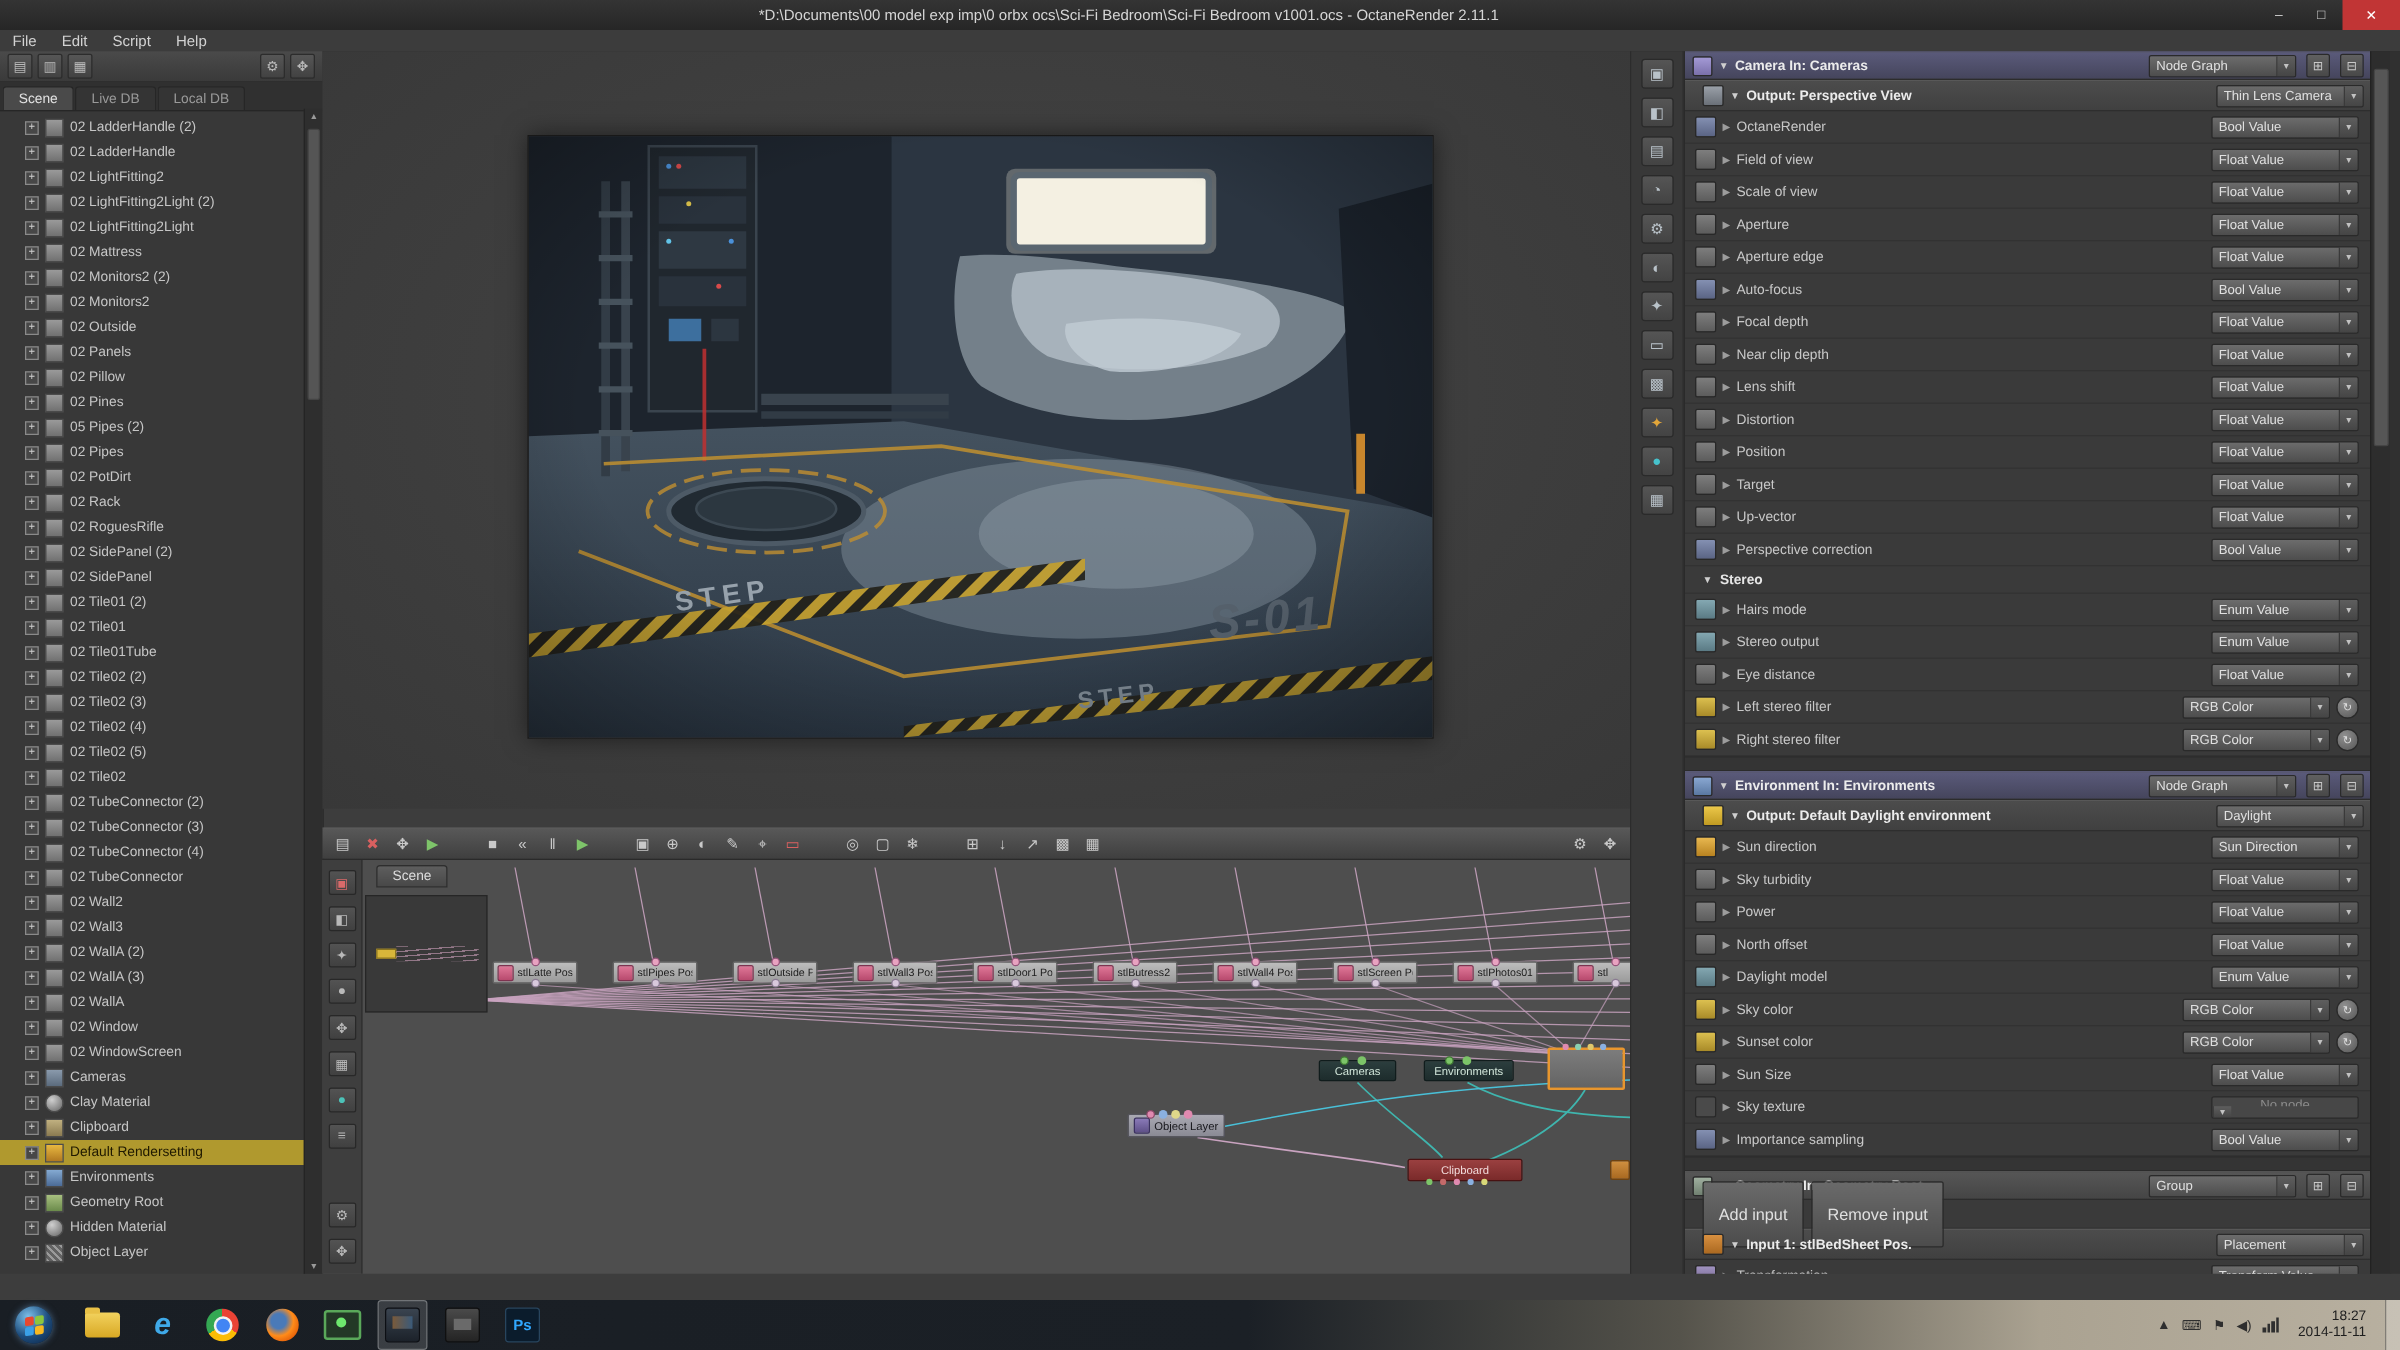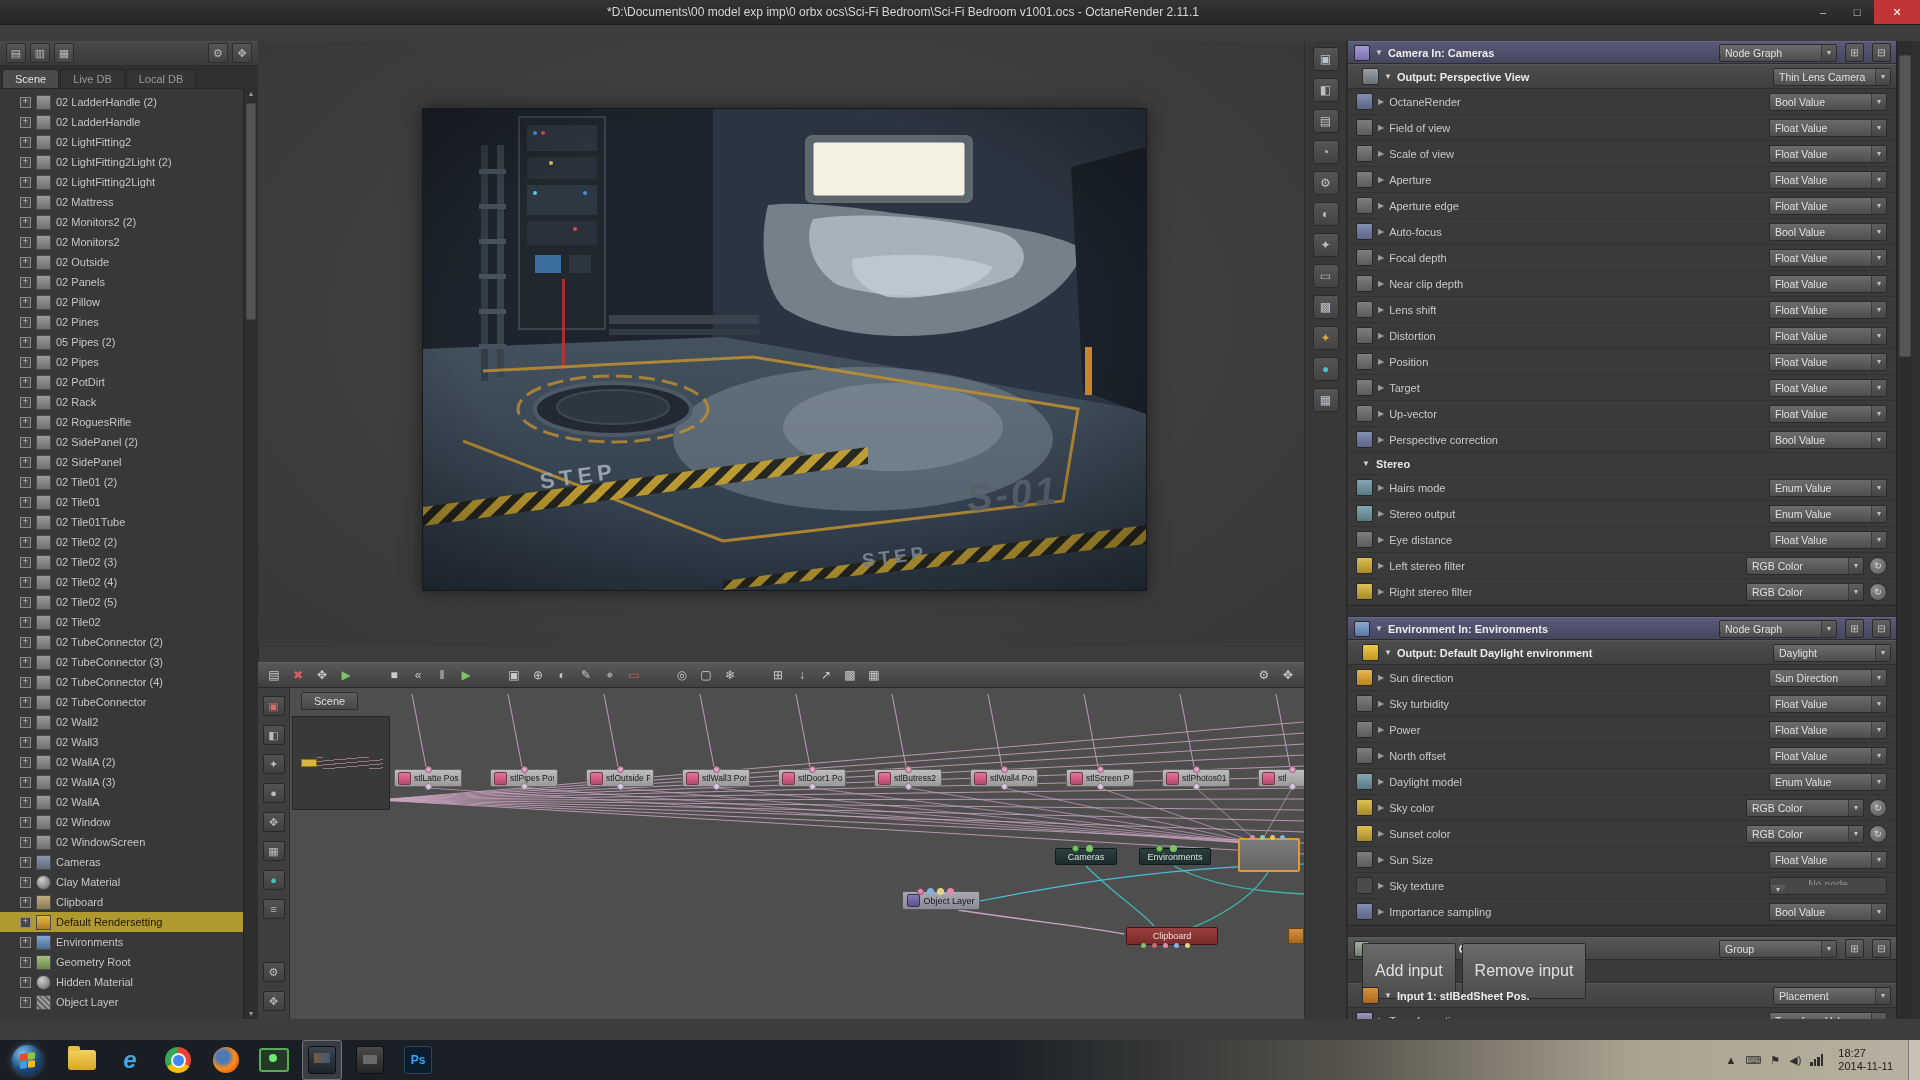--- a/index.html
+++ b/index.html
@@ -114,21 +114,21 @@
   .insp-row.none .row-ico{background:#4a4a4a;}
   .insp-row.xform .row-ico{background:linear-gradient(#a092c0,#6e6088);}
   .row-tri{font-size:8px;color:#9c9c9c;}
   .row-label{flex:1;color:#c9c9c9;white-space:nowrap;overflow:hidden;}
   .rgb-btn{display:none;width:16px;height:16px;border-radius:50%;background:radial-gradient(circle at 35% 30%,#909090,#565656);border:1px solid #2a2a2a;color:#ddd;font-size:9px;align-items:center;justify-content:center;}
   .insp-row.rgb .rgb-btn{display:flex;}
   .insp-row.none .chip{background:#474747;color:#8d8d8d;flex-direction:column;}
   .subheader{height:22px;display:flex;align-items:center;gap:6px;padding-left:14px;color:#e6e6e6;font-weight:bold;border-bottom:1px solid #323232;box-sizing:border-box;}
   .insp-gap{height:10px;background:#343434;border-top:1px solid #2b2b2b;border-bottom:1px solid #2b2b2b;}
   .btn-row{height:23px;display:flex;align-items:center;gap:6px;padding-left:14px;border-bottom:1px solid #323232;box-sizing:border-box;}
-  .ibtn{padding:18px 12px;font-size:16px;color:#e0e0e0;background:linear-gradient(#6a6a6a,#4c4c4c);border:1px solid #2a2a2a;border-radius:2px;}
+  .ibtn{padding:18px 12px;font-size:13px;color:#e0e0e0;background:linear-gradient(#6a6a6a,#4c4c4c);border:1px solid #2a2a2a;border-radius:2px;}
   .insp-scroll{position:absolute;left:1896px;top:41px;width:16px;height:978px;background:#2d2d2d;border-left:1px solid #222;}
   .is-thumb{position:absolute;left:2px;right:2px;top:14px;height:300px;background:#565656;border:1px solid #454545;border-radius:2px;}
   .edge{position:absolute;left:1912px;top:41px;width:8px;height:978px;background:#303030;}
 
   
   .statusbar{position:absolute;left:0;top:1019px;width:1920px;height:21px;background:#2f2f2f;border-top:1px solid #242424;display:flex;align-items:center;justify-content:flex-end;gap:7px;padding-right:10px;font-size:11px;box-sizing:border-box;color:#b0b0b0;}
   .sb-activated{color:#d8a828;}
   .sb-connected{color:#3ab8b8;}
 
   
@@ -154,21 +154,21 @@
   .dark-app{width:26px;height:26px;background:linear-gradient(#3a4450,#1c222a);border:1px solid #0c0f14;border-radius:3px;position:relative;}
   .dark-app::before{content:"";position:absolute;left:5px;top:6px;width:16px;height:10px;background:linear-gradient(90deg,#7a5a3a,#3a5a7a);}
   .dark-app2{width:26px;height:26px;background:linear-gradient(#4a4a4a,#242424);border:1px solid #101010;border-radius:3px;position:relative;}
   .dark-app2::before{content:"";position:absolute;left:6px;top:8px;width:14px;height:9px;background:#6a6a6a;}
   .ps{width:26px;height:26px;background:#0b1c2c;border:1px solid #28455e;border-radius:3px;color:#31a8ff;font-size:12px;font-weight:bold;display:flex;align-items:center;justify-content:center;}
   .tray{margin-left:auto;display:flex;align-items:center;gap:9px;padding-right:0;height:40px;color:#2b2b2b;}
   .tray-glyph{font-size:11px;color:#2e2e2e;}
   .tray-net{display:flex;align-items:flex-end;gap:1px;height:12px;}
   .tray-net i{width:2.5px;background:#2e2e2e;display:block;}
   .tray-net i:nth-child(1){height:4px;}.tray-net i:nth-child(2){height:7px;}.tray-net i:nth-child(3){height:9px;}.tray-net i:nth-child(4){height:12px;}
-  .clock{text-align:left;font-size:11px;line-height:13px;color:#1e1e1e;padding:0 6px;}
+  .clock{text-align:right;font-size:11px;line-height:13px;color:#1e1e1e;padding:0 6px;}
   .show-desktop{width:11px;height:40px;border-left:1px solid rgba(0,0,0,.35);background:rgba(255,255,255,.22);}
 </style>
 </head>
 <body>
 
 <div class="app">
 
   <div class="titlebar">
     <div class="tb-title">*D:\Documents\00 model exp imp\0 orbx ocs\Sci-Fi Bedroom\Sci-Fi Bedroom v1001.ocs - OctaneRender 2.11.1</div>
     <div style="display:flex;height:100%;">
@@ -178,20 +178,29 @@
         </div>
         <div class="winbtn">
           <span>□</span>
         </div>
         <div class="winbtn close">
           <span>✕</span>
         </div>
       </div>
   </div>
 
+  <div class="menubar">
+    <div style="display:flex;">
+
+    <div class="menu-item"><span>File</span></div>
+        <div class="menu-item"><span>Edit</span></div>
+        <div class="menu-item"><span>Script</span></div>
+        <div class="menu-item"><span>Help</span></div>
+      </div>
+  </div>
 
   <div class="outliner">
     <div class="o-toolbar">
       <div style="display:flex;gap:4px;">
 
       <span class="tool-ico">
             <span>▤</span>
           </span>
           <span class="tool-ico">
             <span>▥</span>

